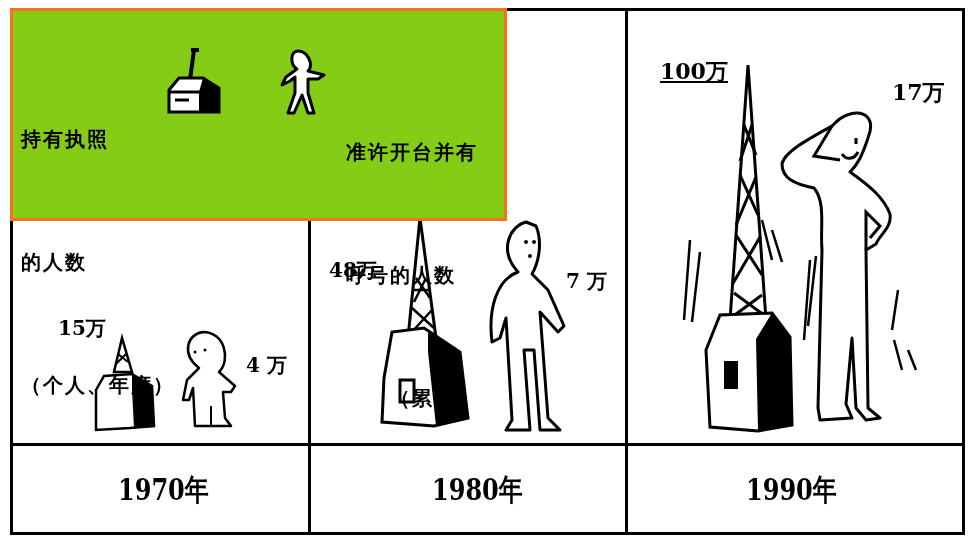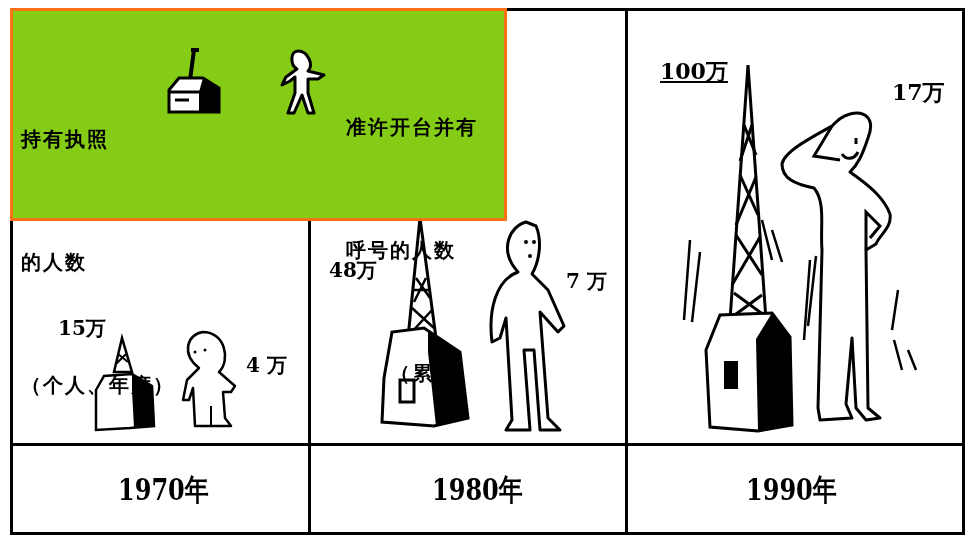--- a/index.html
+++ b/index.html
@@ -33,21 +33,21 @@
   <svg style="left:150px; top:37px;" width="62" height="70" viewBox="0 0 62 70">
     <path d="M28 2 L36 2 M31 2 L27 32" stroke="#000" stroke-width="4" fill="none"></path>
     <path d="M6 42 L16 30 L40 30 L56 40 L56 64 L6 64 Z" fill="#fff" stroke="#000" stroke-width="3"></path>
     <path d="M40 30 L56 40 L56 64 L36 64 L36 44 Z" fill="#000"></path>
     <path d="M6 44 L38 44" stroke="#000" stroke-width="3"></path>
     <path d="M12 52 L26 52" stroke="#000" stroke-width="3"></path>
   </svg>
   <svg style="left:265px; top:38px;" width="50" height="70" viewBox="0 0 50 70">
     <path d="M20 2 C12 2 12 16 19 20 L8 28 L4 36 L12 32 L17 28 L17 44 L10 64 L16 64 L24 46 L30 64 L36 64 L30 44 L30 30 L40 30 L46 26 L30 22 C36 16 30 2 20 2 Z" fill="#fff" stroke="#000" stroke-width="3" stroke-linejoin="round"></path>
   </svg>
-  <div class="legend-text" style="left:333px; top:14px;">
+  <div class="legend-text" style="left:333px; top:39px;">
     <div>准许开台并有</div>
     <div>呼号的人数</div>
     <div style="padding-left:6px;text-align:right;">（累计）</div>
   </div>
 </div>
 
 <div>
   <span class="val" style="left:58px; top:315px; font-size:20px;">15万</span>
   <svg style="left:92px; top:338px;" width="68" height="95" viewBox="0 0 68 95">
     <path d="M30 0 L22 34 L40 34 Z" fill="#fff" stroke="#000" stroke-width="2.5"></path>

